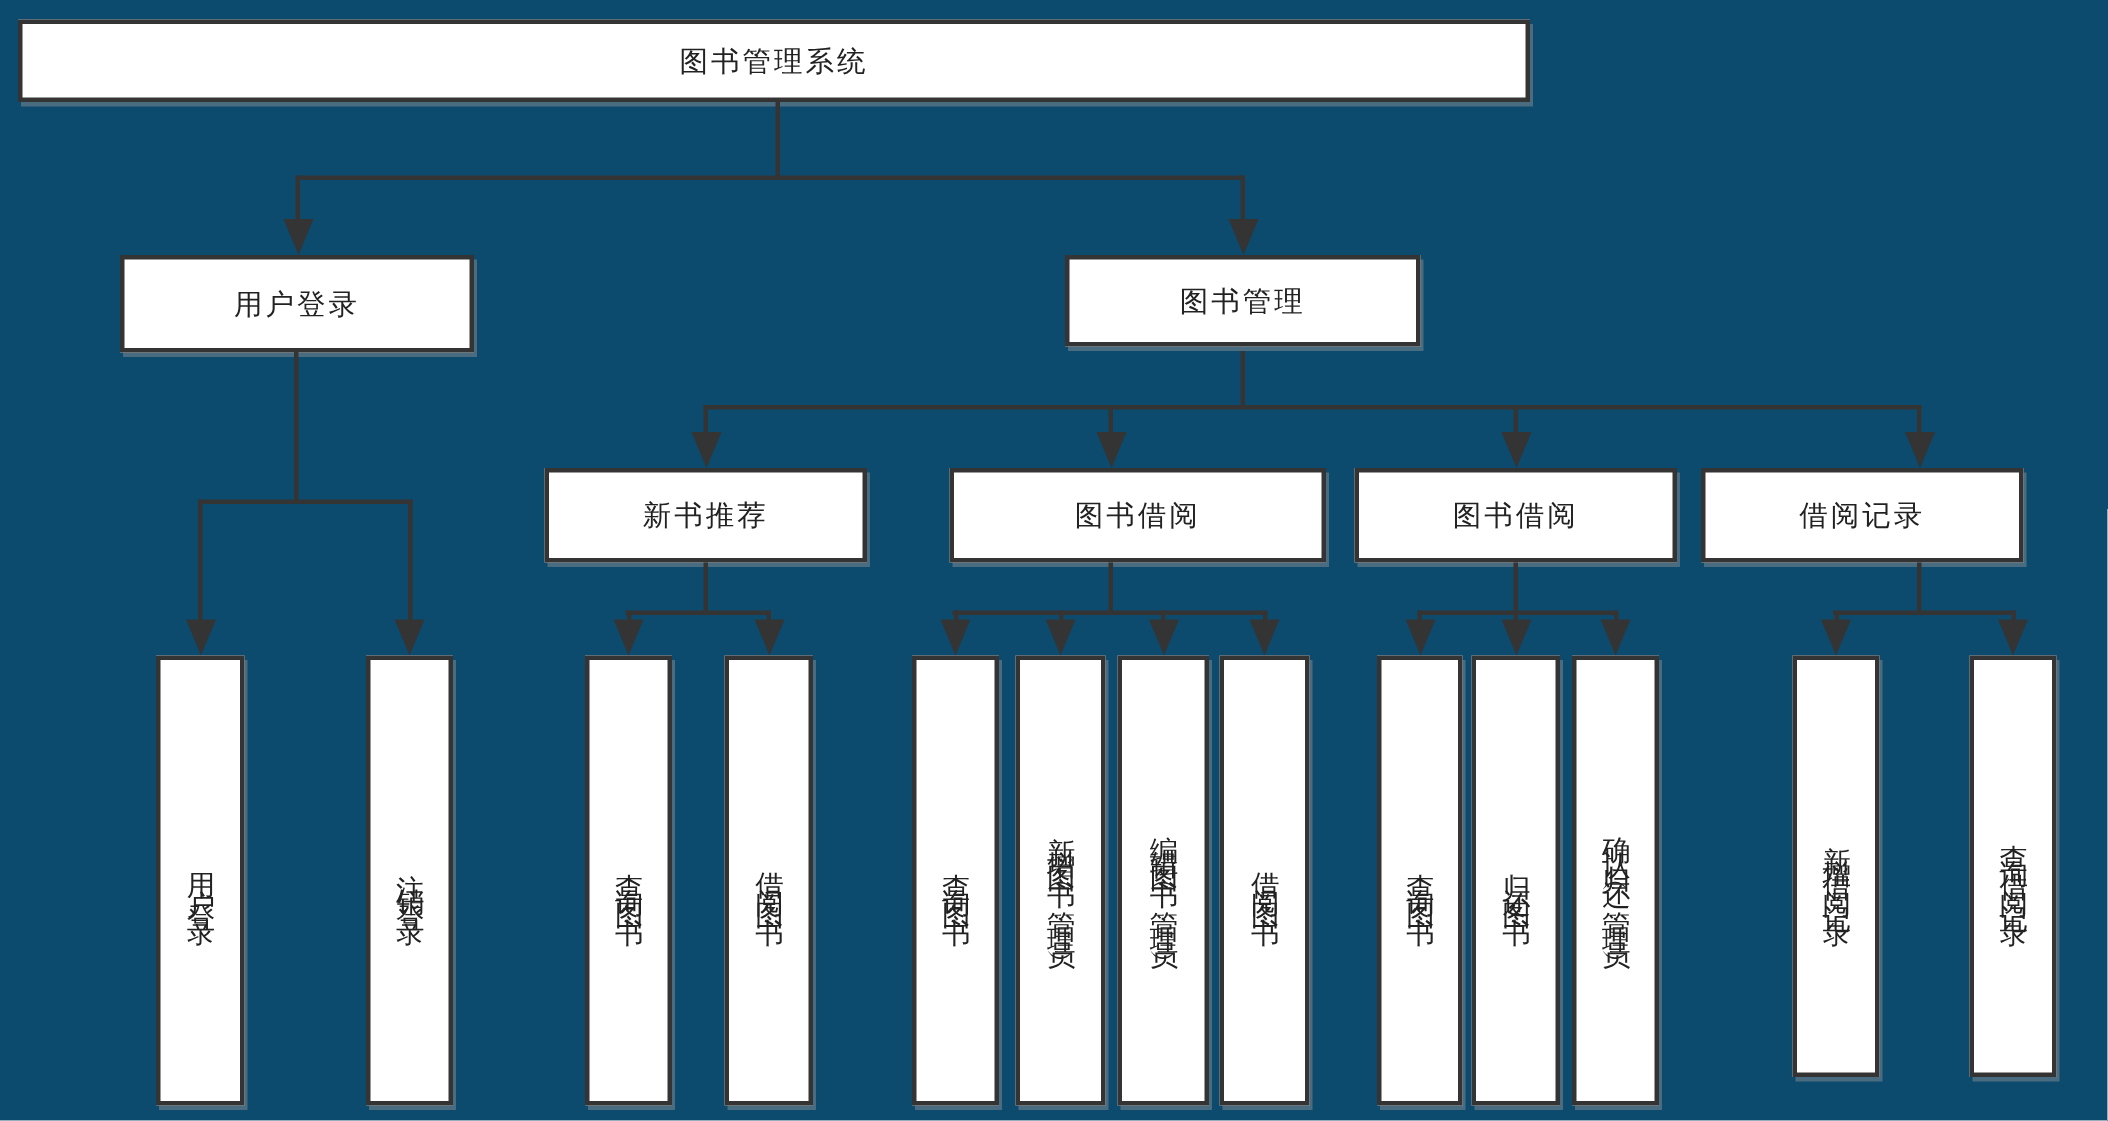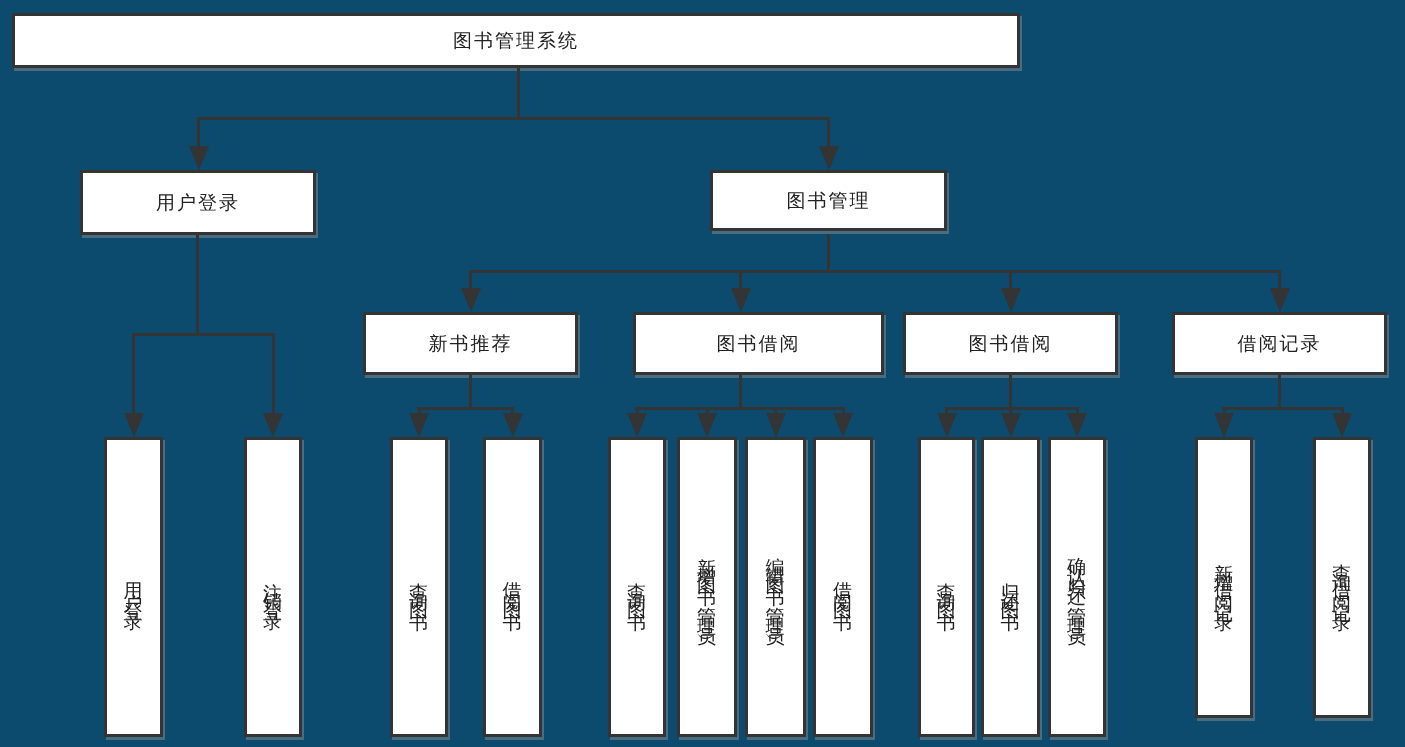--- a/index.html
+++ b/index.html
@@ -69,21 +69,21 @@
 
   <div class="node" style="left:363px;top:312px;width:215px;height:63px;">
     <span class="lbl">新书推荐</span>
   </div>
   <div class="node" style="left:633px;top:312px;width:251px;height:63px;">
     <span class="lbl">图书借阅</span>
   </div>
   <div class="node" style="left:903px;top:312px;width:215px;height:63px;">
     <span class="lbl">图书借阅</span>
   </div>
-  <div class="node" style="left:1172px;top:312px;width:215px;height:63px;">
+  <div class="node" style="left:1134px;top:312px;width:215px;height:63px;">
     <span class="lbl">借阅记录</span>
   </div>
 
   <div class="node v" style="left:104px;top:437px;width:59px;height:300px;">
     <span class="lbl">用户登录</span>
   </div>
   <div class="node v" style="left:244px;top:437px;width:58px;height:300px;">
     <span class="lbl">注销登录</span>
   </div>
 

